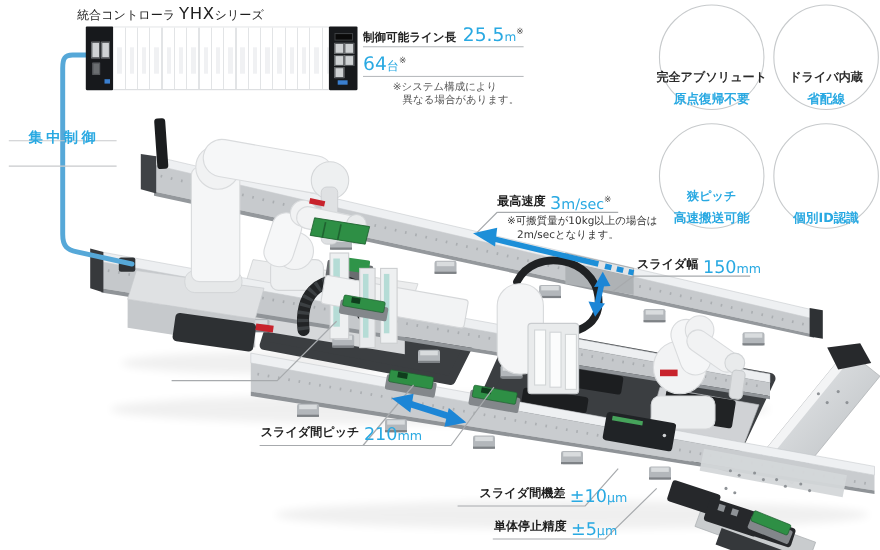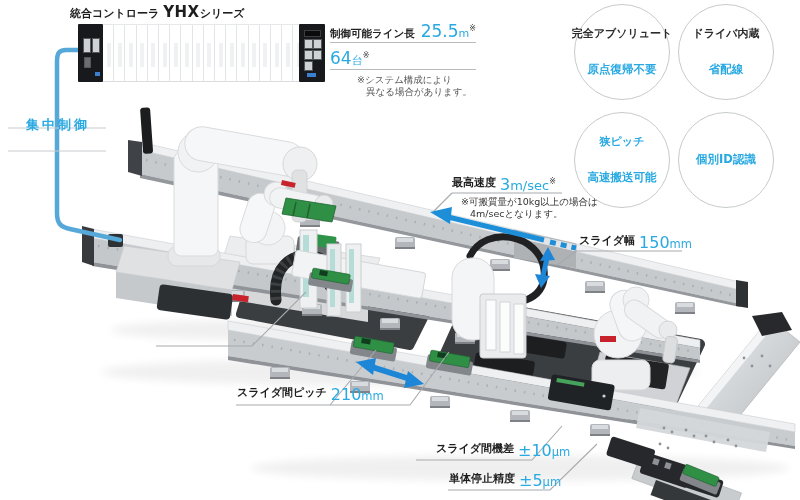--- a/index.html
+++ b/index.html
@@ -1,21 +1,21 @@
 <!DOCTYPE html>
 <html><head>
 <meta charset="utf-8">
 <style>
   html,body{margin:0;padding:0;background:#fff;}
   #stage{position:relative;width:800px;height:500px;background:#fff;overflow:hidden;
          font-family:"DejaVu Sans","Liberation Sans",sans-serif;color:#222;}
   .abs{position:absolute;}
   svg{display:block;}
   
-  #ctrl-title{left:70px;top:3px;font-size:11px;font-weight:bold;color:#1e1e1e;white-space:nowrap;}
+  #ctrl-title{left:70px;top:3px;font-size:11px;font-weight:normal;color:#1e1e1e;white-space:nowrap;}
   #ctrl-title .series{font-size:15px;letter-spacing:.5px;}
   #ctrl-title .suffix{font-size:11px;}
   #ctrl-box{left:78px;top:24px;width:247px;height:58px;display:flex;}
   .ctrl-black{background:#17191c;position:relative;flex:0 0 25px;border-radius:1px;}
   .ctrl-black.right{flex-basis:26px;}
   #ctrl-slots{flex:1;background:
       repeating-linear-gradient(90deg,#ffffff 0 10.2px,#e2e4e6 10.2px 11.2px);
       border-top:1px solid #e6e8ea;border-bottom:1px solid #dadcde;position:relative;}
   #ctrl-slots:after{content:"";position:absolute;left:0;right:0;top:18px;height:24px;
       background:repeating-linear-gradient(90deg,transparent 0 3.6px,#f0f1f3 3.6px 7.6px,transparent 7.6px 11.2px);}
@@ -28,21 +28,21 @@
   .spec-row{left:330px;width:146px;display:flex;justify-content:space-between;align-items:baseline;
       border-bottom:1px solid #b9bcbf;padding-bottom:1px;}
   .spec-row .lbl{font-size:10.5px;font-weight:bold;color:#222;white-space:nowrap;}
   .spec-row .val{font-size:17px;color:#29a9e2;white-space:nowrap;line-height:1;}
   .spec-row .unit{font-size:11px;color:#29a9e2;}
   .mark{font-size:8px;color:#444;vertical-align:super;font-weight:normal;}
   #spec-note{left:357px;top:74px;font-size:9.5px;color:#555;line-height:1.3;}
   #spec-note .l2{padding-left:9px;}
   
   .feature{width:94px;height:94px;border:1.5px solid #c7cacc;border-radius:50%;background:#fff;
-      display:flex;flex-direction:column;align-items:center;justify-content:center;gap:21px;text-align:center;}
+      display:flex;flex-direction:column;align-items:center;justify-content:flex-end;gap:5px;text-align:center;margin-left:25px;}
   .feature .t{font-size:11px;font-weight:bold;color:#2b2b2b;white-space:nowrap;}
   .feature .t:empty{display:none;}
   .feature.blue-title .t{color:#29a9e2;}
   .feature .s{font-size:11.5px;font-weight:bold;color:#29a9e2;white-space:nowrap;line-height:1.35;}
   
   .callout{display:flex;align-items:flex-start;gap:4px;white-space:nowrap;}
   .callout .lbl{font-size:11px;font-weight:bold;color:#1e1e1e;}
   .callout .val{font-size:16px;color:#29a9e2;line-height:1;}
   .callout .unit{font-size:11.5px;color:#29a9e2;}
   #co-speed{left:452px;top:175px;}
@@ -428,21 +428,21 @@
 
     <span class="s">個別ID認識</span>
   </div>
 
   <div class="abs z3 callout" id="co-speed">
     <span class="lbl">最高速度</span>
     <span><span class="val">3</span><span class="unit">m/sec</span><span class="mark">※</span></span>
   </div>
   <div class="abs z3" id="speed-note">
     <div>※可搬質量が10kg以上の場合は</div>
-    <div class="l2">4m/secとなります。</div>
+    <div class="l2">2m/secとなります。</div>
   </div>
 
   <div class="abs z3 callout" id="co-width">
     <span class="lbl">スライダ幅</span>
     <span><span class="val">150</span><span class="unit">mm</span></span>
   </div>
   <div class="abs z3 callout" id="co-pitch">
     <span class="lbl">スライダ間ピッチ</span>
     <span><span class="val">210</span><span class="unit">mm</span></span>
   </div>

